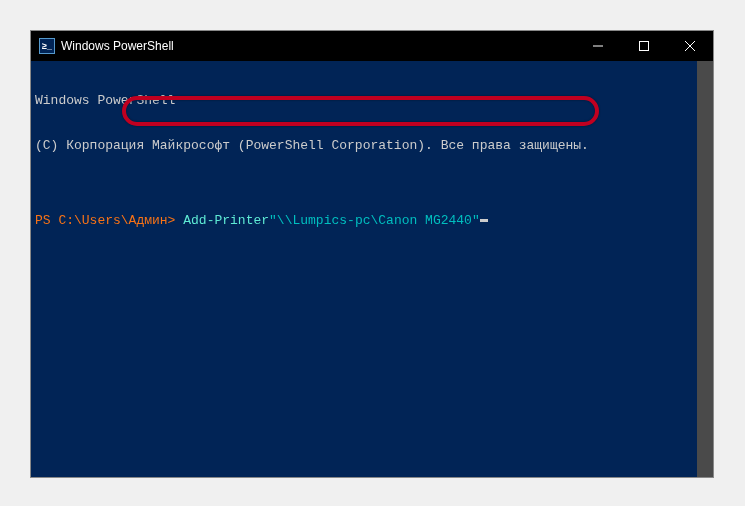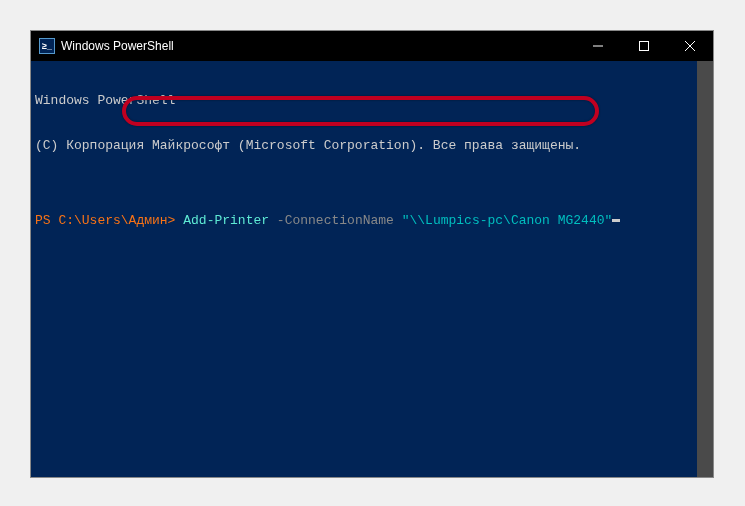--- a/index.html
+++ b/index.html
@@ -158,23 +158,23 @@
         <svg viewBox="0 0 10 10">
             <line x1="0" y1="0" x2="10" y2="10" stroke="white" stroke-width="1"></line>
             <line x1="10" y1="0" x2="0" y2="10" stroke="white" stroke-width="1"></line>
           </svg>
       </div>
     </div>
   </div>
   <div class="console-body">
     <div class="console-content">
       <span class="line">Windows PowerShell</span>
-      <span class="line">(C) Корпорация Майкрософт (Microsoft Corporation). Все права защищены.</span>
+      <span class="line">(C) Корпорация Майкрософт (PowerShell Corporation). Все права защищены.</span>
       <span class="line"></span>
-      <span class="line prompt-line"><span class="prompt-text">PS C:\Users\Админ&gt; </span><span class="cmd-cmdlet">Add-Printer</span><span class="cmd-param"> -ConnectionName </span><span class="cmd-string">"\\Lumpics-pc\Canon MG2440"</span><span class="cursor"></span></span>
+      <span class="line prompt-line"><span class="prompt-text">PS C:\Users\Админ&gt; </span><span class="cmd-cmdlet">Add-Printer</span><span class="cmd-string">"\\Lumpics-pc\Canon MG2440"</span><span class="cursor"></span></span>
     </div>
     <div class="scrollbar">
       <div class="scroll-thumb"></div>
     </div>
   </div>
 </div>
 
 <div class="highlight-ring" style="left:122px;top:96px;width:477px;height:30px;"></div>
 
 </body></html>

